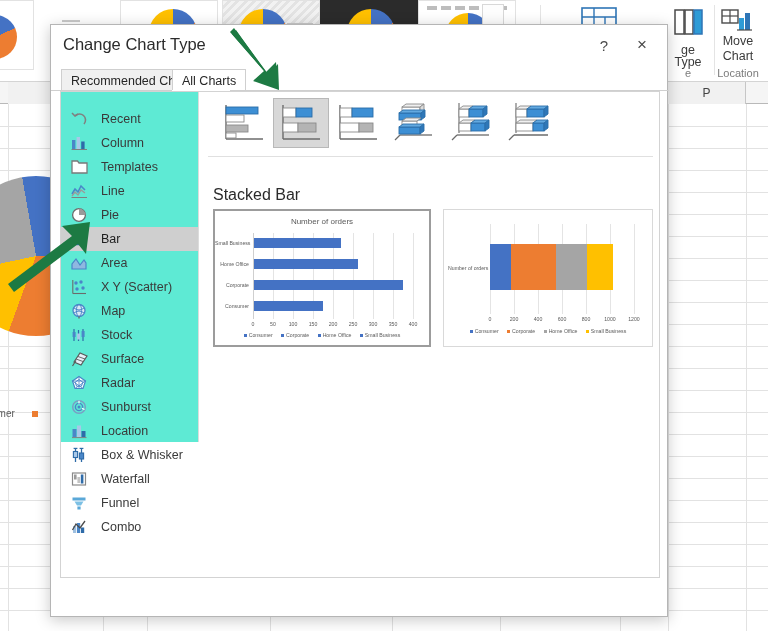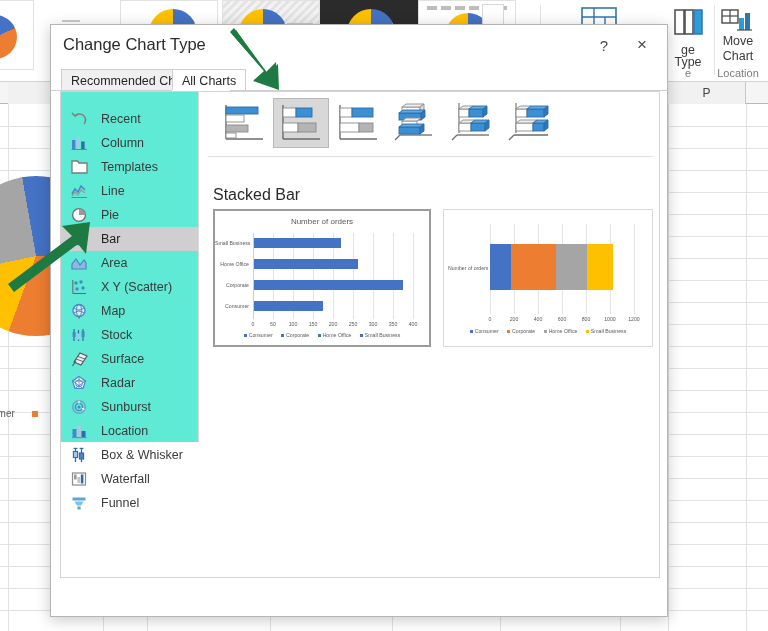--- a/index.html
+++ b/index.html
@@ -500,20 +500,31 @@
         <span class="ti-icon">
           <svg width="18" height="16" viewBox="0 0 18 16">
             <rect x="1.5" y="2.5" width="13" height="3" fill="#5aa8d8"></rect>
             <polygon points="3.5,6.5 12.5,6.5 10,10.5 6,10.5" fill="#7cc0e4"></polygon>
             <rect x="6.4" y="11.5" width="3.2" height="3" fill="#5aa8d8"></rect>
           </svg>
         </span>
         <span class="ti-label">Funnel</span>
       </div>
 
+      <div class="type-item">
+        <span class="ti-icon">
+          <svg width="18" height="16" viewBox="0 0 18 16">
+            <rect x="2" y="7" width="3.2" height="7" fill="#9fc0e0"></rect>
+            <rect x="6" y="4" width="3.2" height="10" fill="#4a86c8"></rect>
+            <rect x="10" y="8.5" width="3.2" height="5.5" fill="#2e6ba8"></rect>
+            <polyline points="1.5,11 5,5 9,9 14,2" fill="none" stroke="#4a4a4a" stroke-width="1.3"></polyline>
+          </svg>
+        </span>
+        <span class="ti-label">Combo</span>
+      </div>
     </div>
 
     <div class="galrow">
 
       <div class="galitem" style="left:8px;">
         <svg width="54" height="48" viewBox="0 0 54 48">
           <line x1="9" y1="6" x2="9" y2="40" stroke="#6b6b6b" stroke-width="1.4"></line>
           <line x1="9" y1="40" x2="46" y2="40" stroke="#6b6b6b" stroke-width="1.4"></line>
           <rect x="9" y="8" width="32" height="7" fill="#3d8fd4" stroke="#2a6ea8" stroke-width="0.9"></rect>
           <rect x="9" y="16" width="18" height="7" fill="#ffffff" stroke="#8a8a8a" stroke-width="0.9"></rect>

